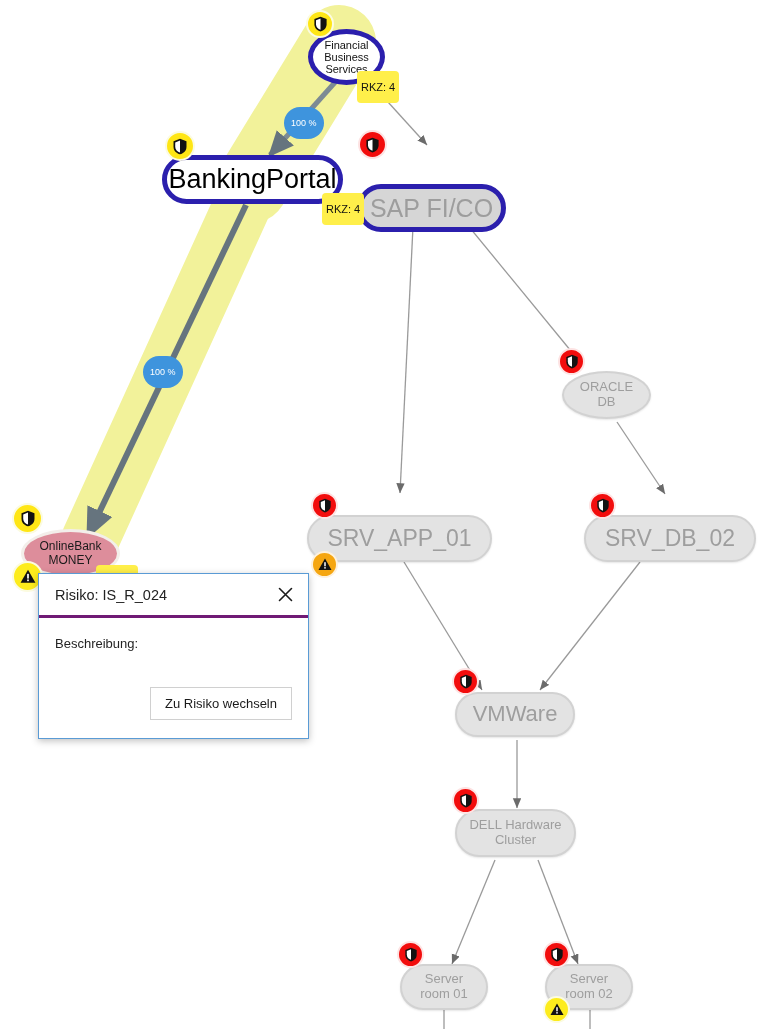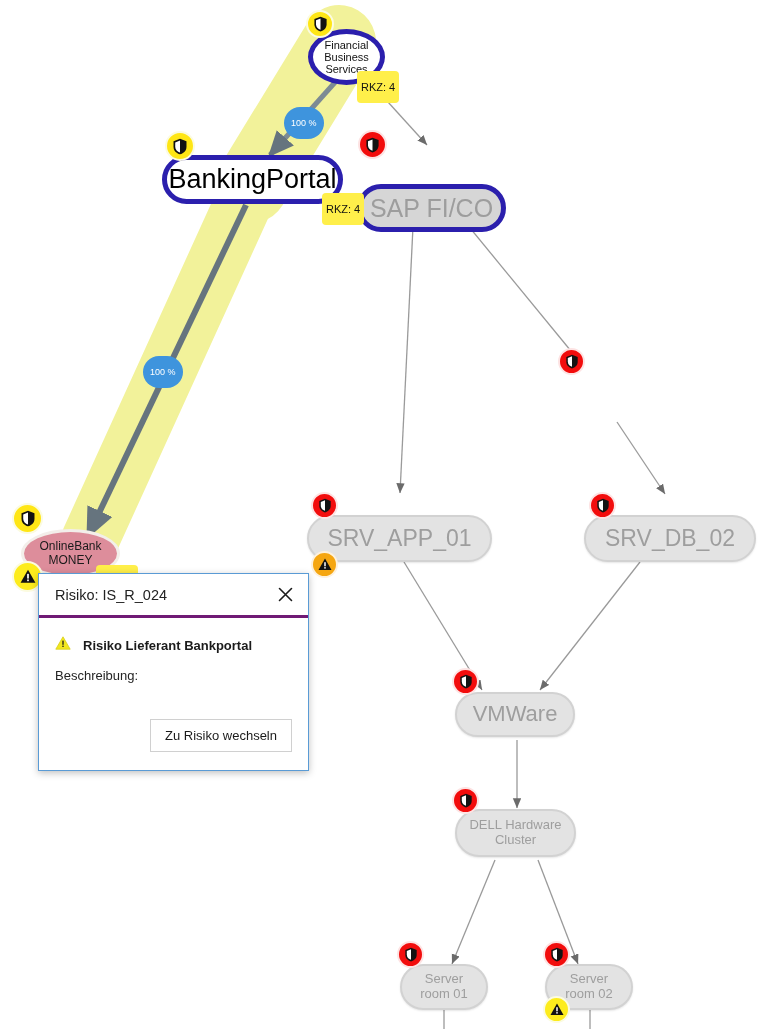--- a/index.html
+++ b/index.html
@@ -280,20 +280,24 @@
   <div class="node pill-blue-gray" style="left:357px; top:152px; width:149px; height:48px;margin-top:32px;">
     <span>SAP FI/CO</span>
   </div>
   <div class="badge shield-red" style="left:358px; top:130px; width:29px; height:29px;">
     <svg width="15" height="16" viewBox="0 0 15 16" aria-hidden="true">
       <path d="M7.5 0.8 L13.6 3.1 V8.2 C13.6 12.0 10.9 14.4 7.5 15.4 C4.1 14.4 1.4 12.0 1.4 8.2 V3.1 Z" fill="#121212"></path>
       <path d="M7.5 2.4 V13.7 C5.0 12.8 3.0 11.0 3.0 8.2 V4.2 Z" fill="#ffffff"></path>
     </svg>
   </div>
 
+  <div class="node ellipse-gray" style="left:562px; top:371px; width:89px; height:48px; font-size:13px;">
+    <span>ORACLE
+DB</span>
+  </div>
   <div class="badge shield-red" style="left:558px; top:348px; width:27px; height:27px;">
     <svg width="14" height="15" viewBox="0 0 15 16" aria-hidden="true">
       <path d="M7.5 0.8 L13.6 3.1 V8.2 C13.6 12.0 10.9 14.4 7.5 15.4 C4.1 14.4 1.4 12.0 1.4 8.2 V3.1 Z" fill="#121212"></path>
       <path d="M7.5 2.4 V13.7 C5.0 12.8 3.0 11.0 3.0 8.2 V4.2 Z" fill="#ffffff"></path>
     </svg>
   </div>
 
   <div class="node pill-gray" style="left:307px; top:515px; width:185px; height:47px; font-size:23px;">
     <span>SRV_APP_01</span>
   </div>
@@ -396,30 +400,20 @@
   <div id="popup">
     <div class="pop-head">
       <span class="pop-title">Risiko: IS_R_024</span>
       <span class="pop-close">
         <svg width="15" height="15" viewBox="0 0 15 15" aria-hidden="true">
           <path d="M1.5 1.5 L13.5 13.5 M13.5 1.5 L1.5 13.5" stroke="#1b1b1b" stroke-width="1.6" stroke-linecap="round"></path>
         </svg>
       </span>
     </div>
     <div class="pop-body">
-      <div class="pop-row">
-        <span>
-          <svg width="16" height="14" viewBox="0 0 16 14" aria-hidden="true">
-            <path d="M8 0.8 L15.2 13.2 H0.8 Z" fill="#f2e71f" stroke="#d8cf18" stroke-width="0.8"></path>
-            <rect x="7.35" y="4.6" width="1.3" height="4.2" fill="#1b1b1b"></rect>
-            <rect x="7.35" y="9.6" width="1.3" height="1.4" fill="#1b1b1b"></rect>
-          </svg>
-        </span>
-        <span class="pop-risk-name">Risiko Lieferant Bankportal</span>
-      </div>
       <div class="pop-desc">Beschreibung:</div>
     </div>
     <div class="pop-foot">
       <button class="pop-btn">Zu Risiko wechseln</button>
     </div>
   </div>
 
 </div>
 
 </body></html>

